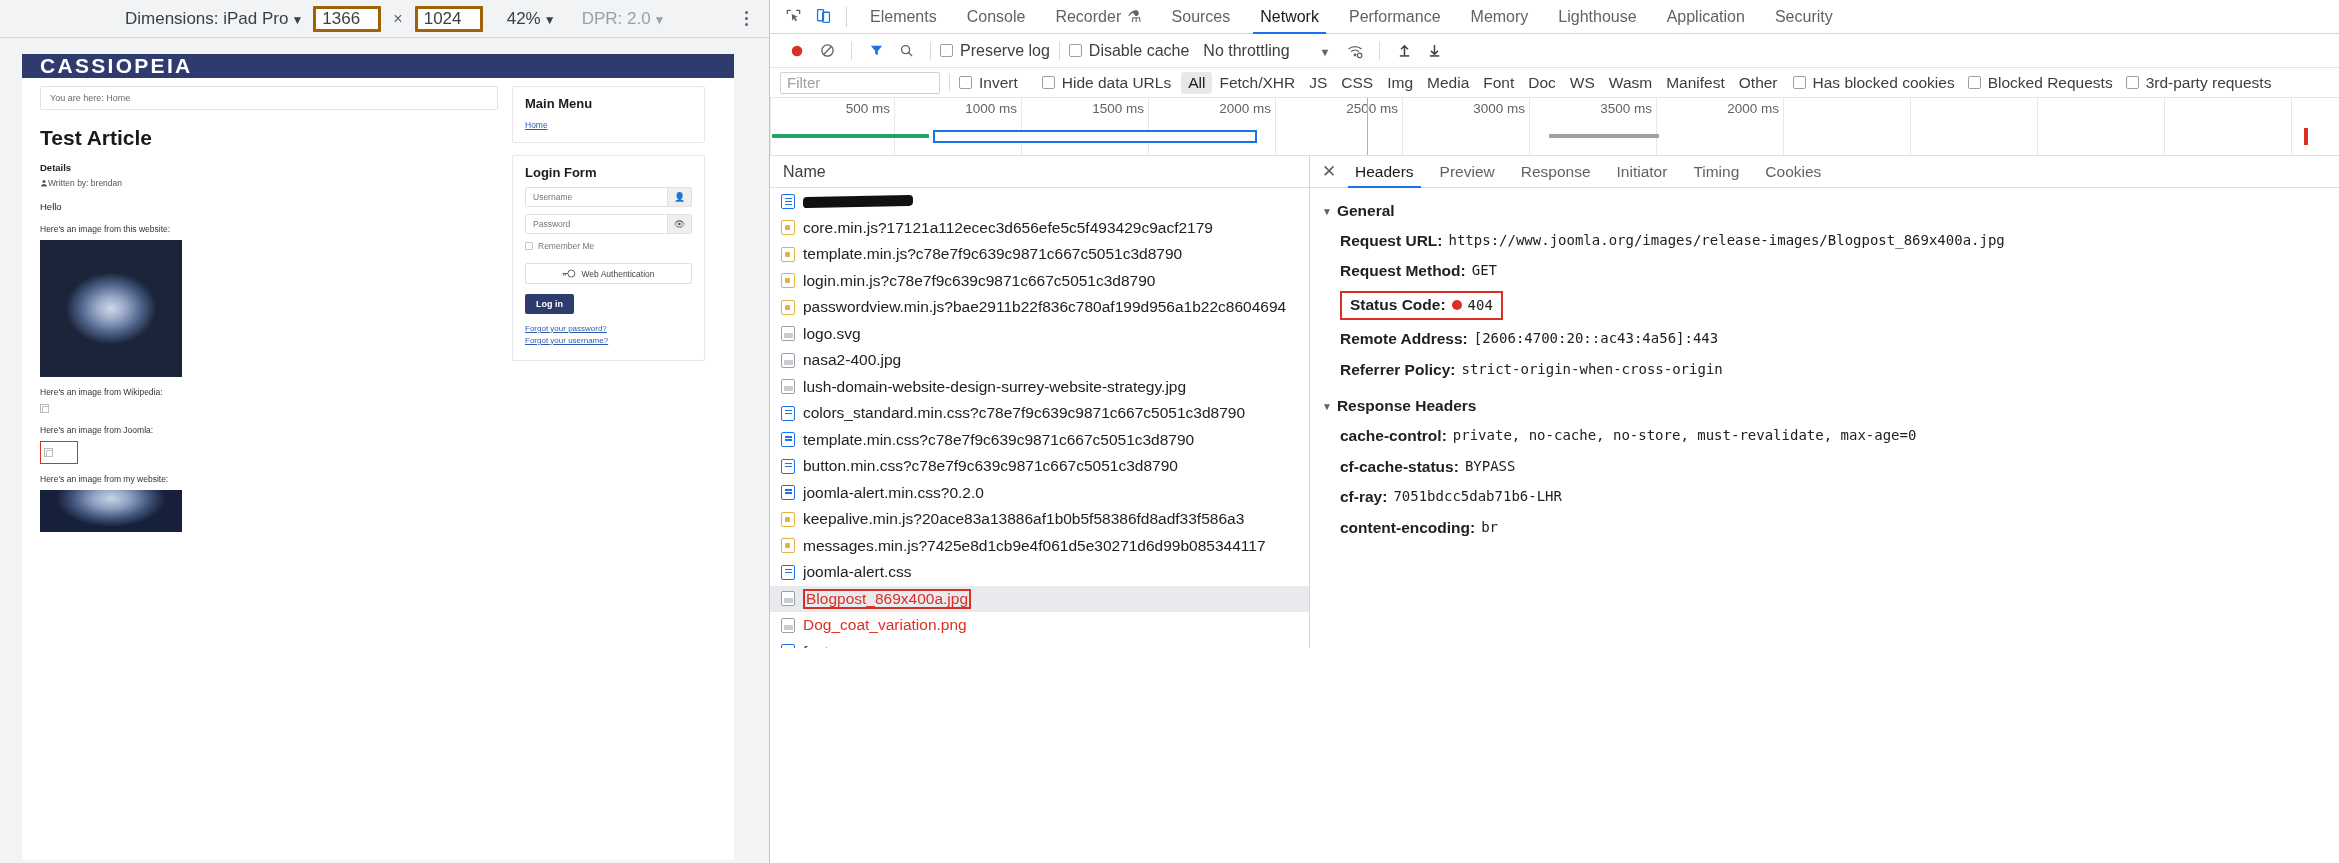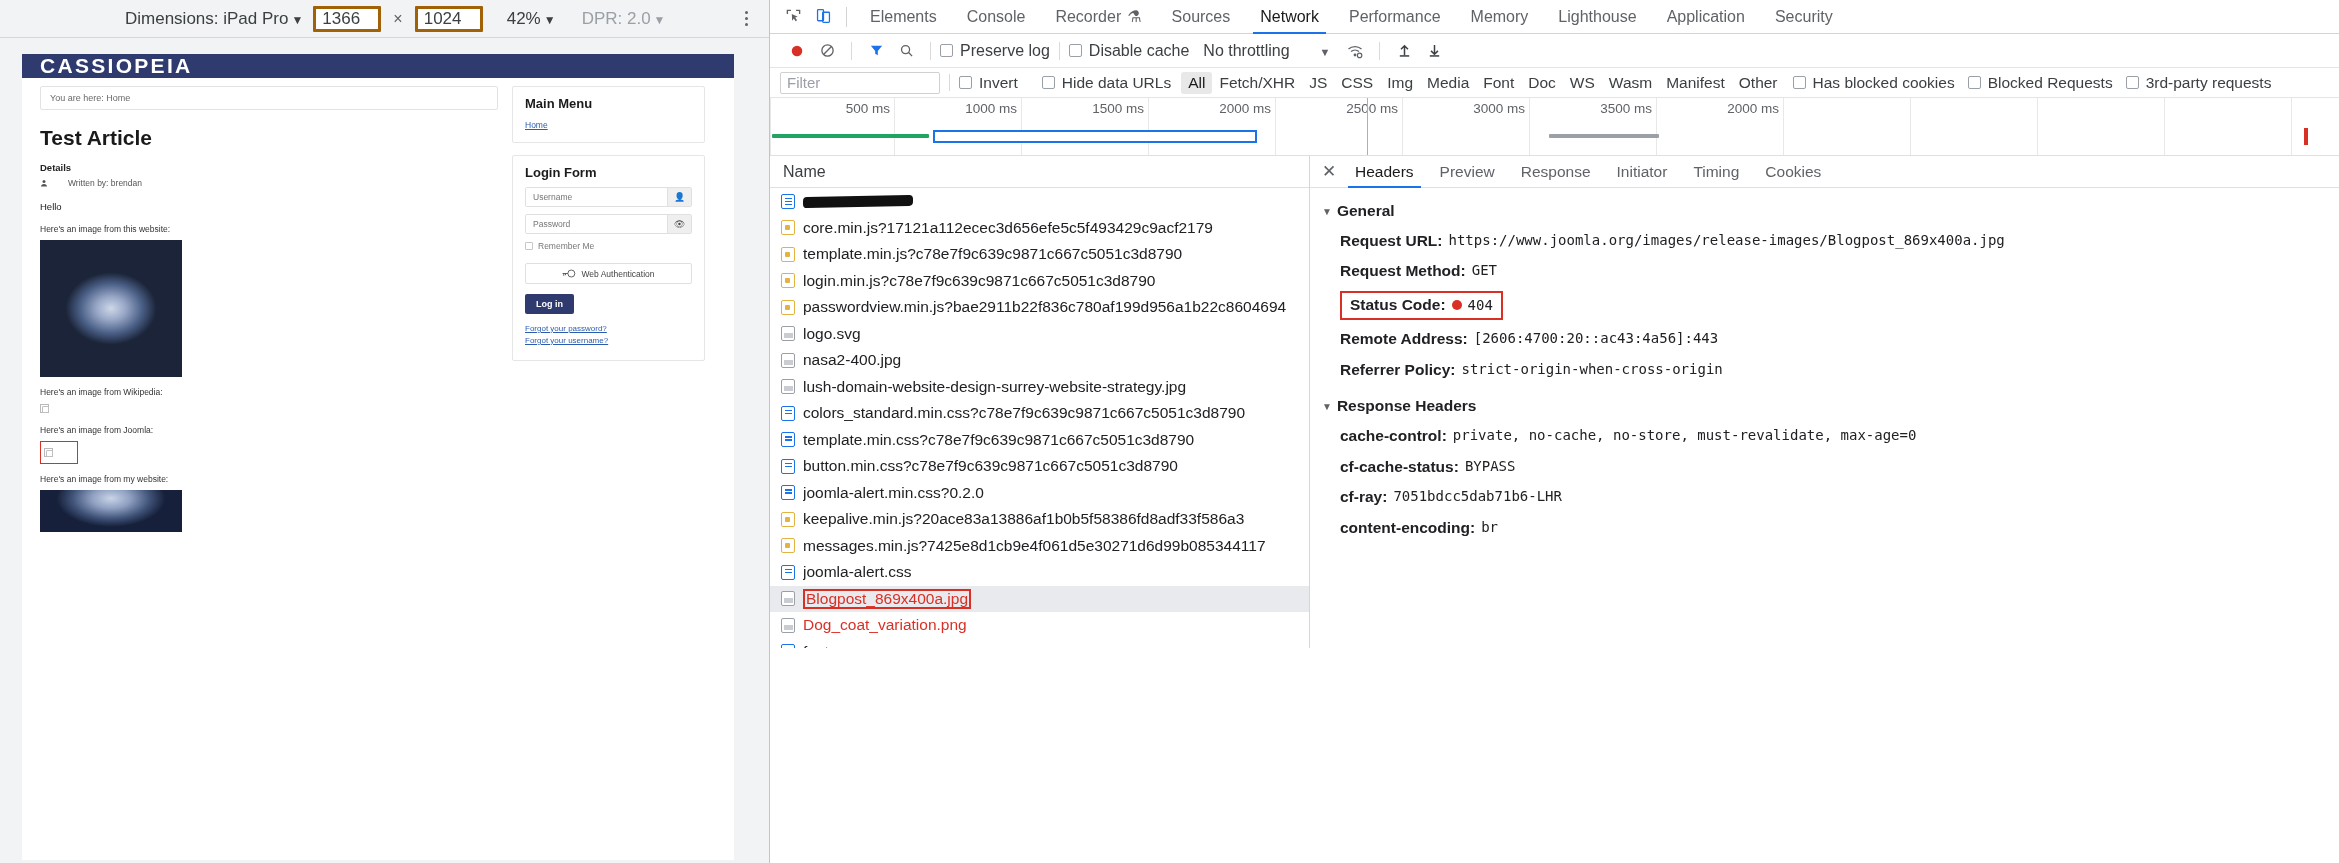--- a/index.html
+++ b/index.html
@@ -71,21 +71,21 @@
   .cass-brand { font-size: 21px; font-weight: 700; letter-spacing: 2.3px; }
   .cass-body { display: flex; padding: 8px 0 0 0; }
   .cass-main { width: 490px; padding: 0 14px 0 18px; }
   .breadcrumb-box {
     border: 1px solid #e3e3e3; border-radius: 2px;
     padding: 6px 9px; font-size: 9px; color: #6a6a6a;
     margin-bottom: 16px;
   }
   .art-title { font-size: 21px; font-weight: 700; color:#1a1a1a; margin: 0 0 12px 0; }
   .art-details { font-size: 9.5px; font-weight: 700; color: #222; margin-bottom: 5px; }
-  .art-author { font-size: 8.5px; color: #555; display:flex; align-items:center; gap:20px;}
+  .art-author { font-size: 8.5px; color: #555; display:flex; align-items:center; gap:0;}
   .person-ico { width:8px;height:8px;display:inline-block; }
   .art-hello { font-size: 9.5px; color: #222; margin: 13px 0 12px; }
   .img-cap { font-size: 8.5px; color:#333; margin: 10px 0 6px; }
   .neb-img {
     width: 142px; height: 137px;
     background:
       radial-gradient(ellipse 40% 33% at 50% 50%, #cfd8e8 0%, #9aa9c8 25%, #4a5f86 55%, #1b2438 80%),
       radial-gradient(circle at 22% 25%, #2b3754 0%, #0c1020 60%),
       #080b16;
     border: 0; display:block;

